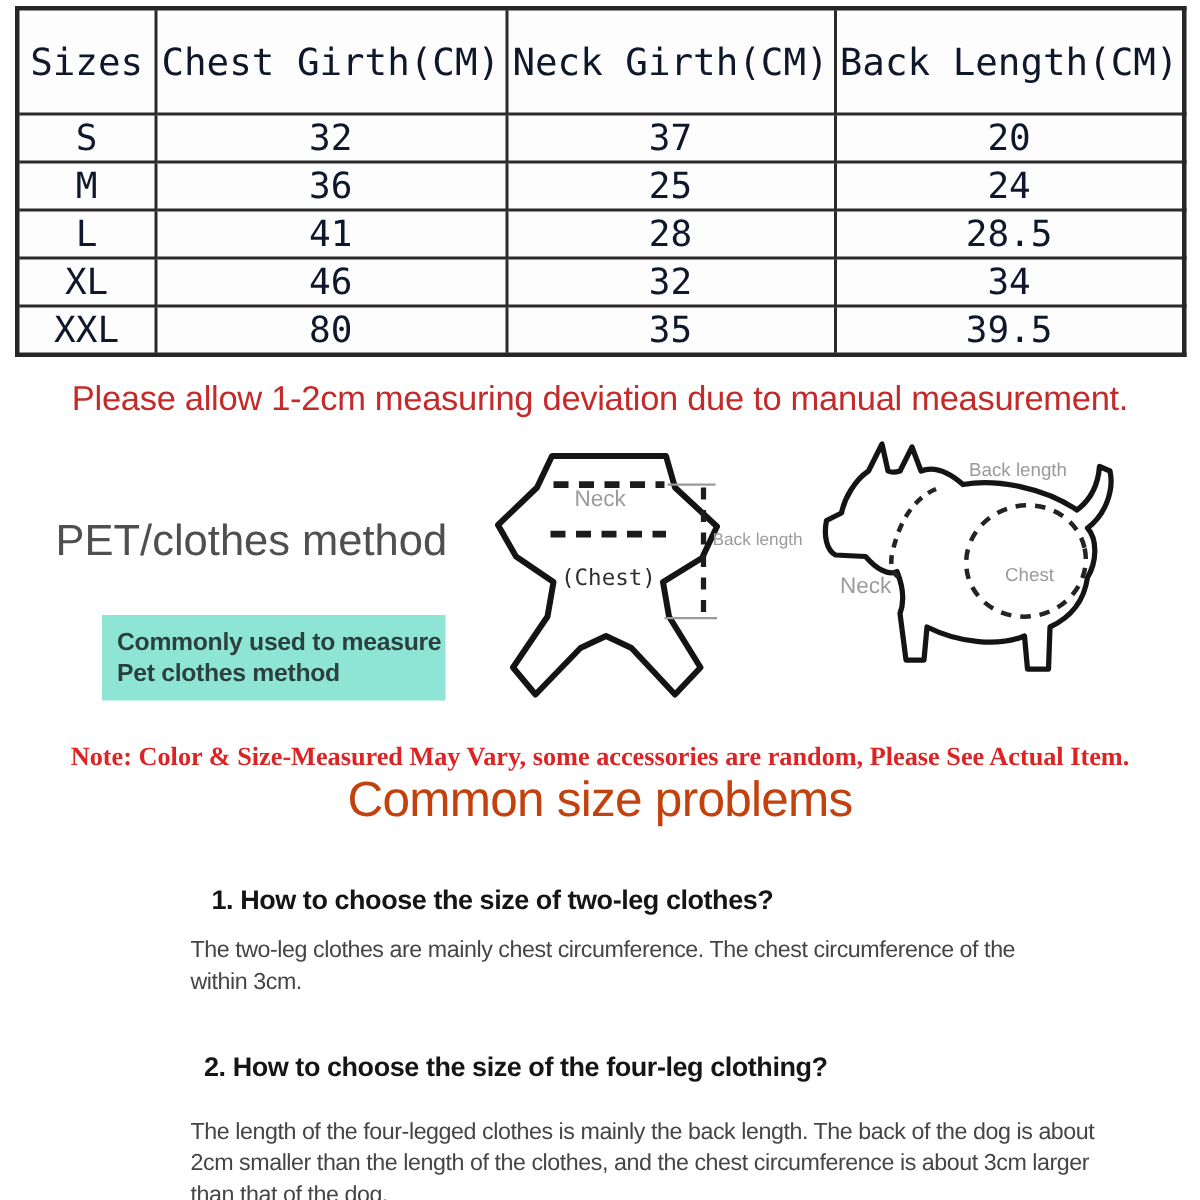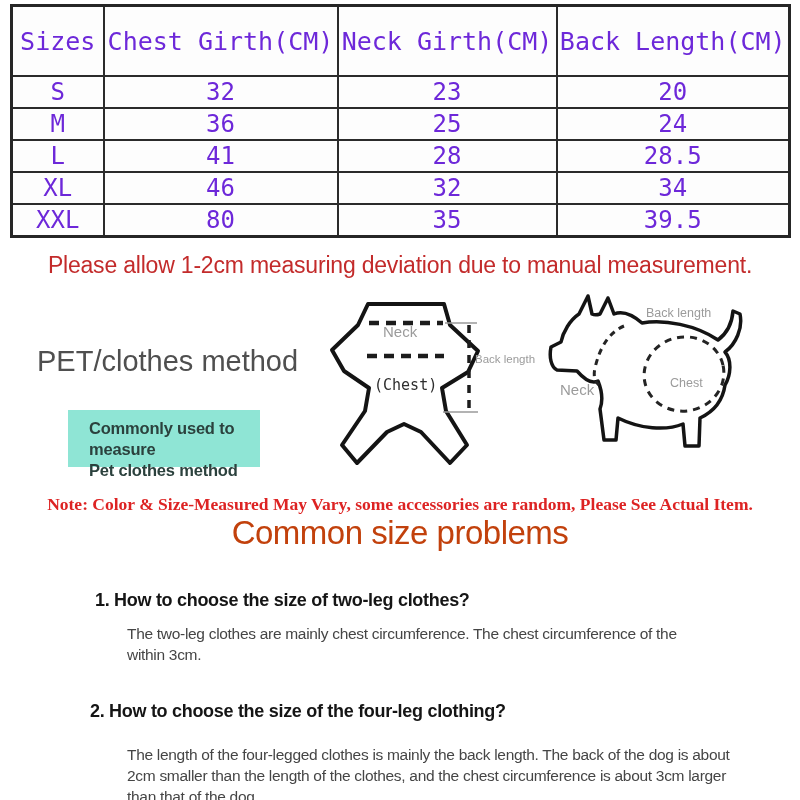--- a/index.html
+++ b/index.html
@@ -1,49 +1,49 @@
 <!DOCTYPE html>
 <html><head>
 <meta charset="utf-8">
 <style>
   html,body { margin:0; padding:0; background:#fff; }
   .page { position:relative; width:800px; height:800px; background:#ffffff; overflow:hidden;
           font-family:"Liberation Sans", sans-serif; }
 
   
   .size-table { position:absolute; left:10px; top:4px; width:778px; border-collapse:collapse;
-                table-layout:fixed; font-family:"DejaVu Sans Mono", monospace; color:#6d28d9;
+                table-layout:fixed; font-family:"DejaVu Sans Mono", monospace; color:#0f172a;
                 border:3px solid #262626; }
   .size-table th, .size-table td { border:2px solid #2b2b2b; text-align:center; padding:0;
                 background:#fdfdfd; font-weight:normal; }
   .size-table th { height:68px; font-size:25px; }
   .size-table td { height:30px; font-size:24px; }
 
   
   .deviation { position:absolute; top:252px; left:0; width:800px; text-align:center;
                font-size:23px; font-weight:normal; color:#c32b2b; letter-spacing:-0.2px; }
 
   
   .pet-title { position:absolute; left:37px; top:345px; font-size:29px; color:#4f4f4f; }
-  .highlight-box { position:absolute; left:68px; top:410px; width:192px; height:57px;
+  .highlight-box { position:absolute; left:68px; top:410px; width:229px; height:57px;
                    background:#8fe5d5; color:#2b413d; font-weight:bold; font-size:16.5px;
-                   line-height:21px; padding:8px 0 0 21px; box-sizing:border-box;
+                   line-height:21px; padding:8px 0 0 10px; box-sizing:border-box;
                    letter-spacing:-0.2px; }
   .diagram { position:absolute; }
   #clothes-svg { left:323px; top:292px; }
   #dog-svg { left:548px; top:290px; }
   .svg-label-gray { font-family:"Liberation Sans", sans-serif; fill:#9b9b9b; }
   .svg-label-dark { font-family:"DejaVu Sans Mono", monospace; fill:#2e2e2e; }
 
   
   .note { position:absolute; top:494px; left:0; width:800px; text-align:center;
           font-family:"Liberation Serif", serif; font-weight:bold; font-size:17.5px; color:#dd2323; }
   .faq-title { position:absolute; top:514px; left:0; width:800px; text-align:center;
                font-size:33px; color:#c2410c; letter-spacing:-0.5px; }
-  .question { position:absolute; font-size:18px; font-weight:bold; color:#151515; letter-spacing:-0.3px; }
+  .question { position:absolute; font-size:18px; font-weight:bold; color:#151515; letter-spacing:-0.3px;margin-left:46px; }
   #q1 { left:95px; top:590px; }
   #q2 { left:90px; top:701px; }
   .answer { position:absolute; left:127px; font-size:15.5px; line-height:21px; color:#454545;
             letter-spacing:-0.3px; }
   #a1 { top:623px; }
   #a2 { top:744px; }
 </style>
 </head>
 <body>
 
@@ -61,21 +61,21 @@
         <th>Sizes</th>
         <th>Chest Girth(CM)</th>
         <th>Neck Girth(CM)</th>
         <th>Back Length(CM)</th>
       </tr>
     </thead>
     <tbody>
       <tr>
         <td>S</td>
         <td>32</td>
-        <td>23</td>
+        <td>37</td>
         <td>20</td>
       </tr>
       <tr>
         <td>M</td>
         <td>36</td>
         <td>25</td>
         <td>24</td>
       </tr>
       <tr>
         <td>L</td>

